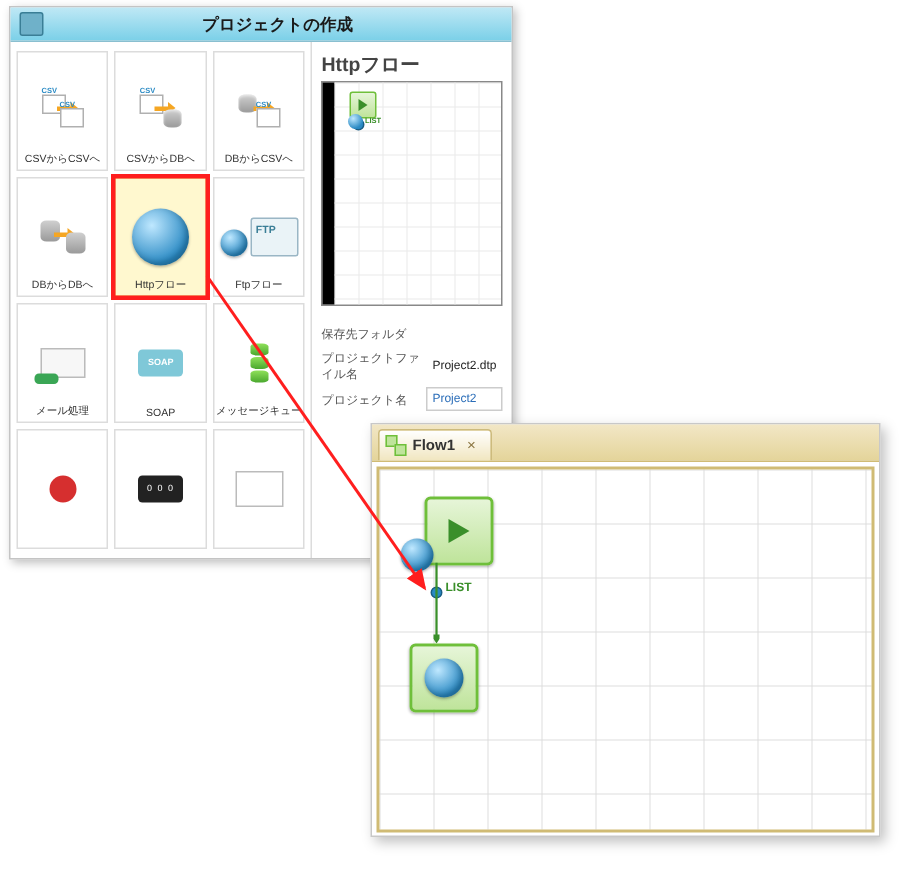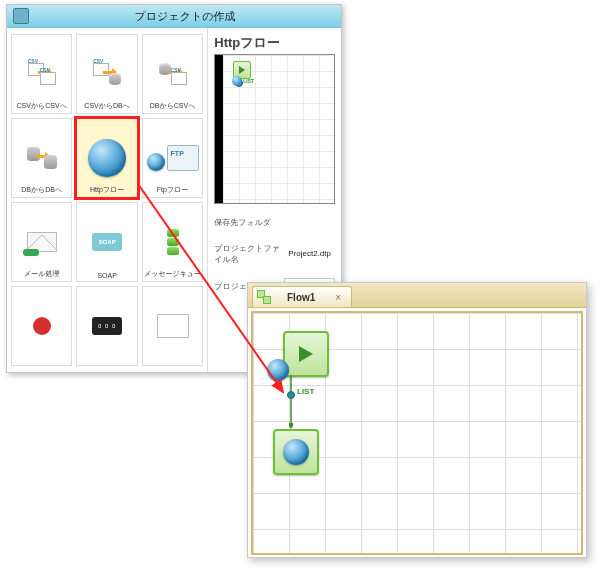--- a/index.html
+++ b/index.html
@@ -2,59 +2,59 @@
 <html><head>
 <meta charset="utf-8">
 <style>
 html,body{margin:0;padding:0;font-family:"Meiryo","Hiragino Sans",sans-serif;font-size:10px;background:#fff}
 .stage{position:relative;width:600px;height:586px;overflow:hidden}
 
 
 .dialog{position:absolute;left:6px;top:4px;width:334px;background:#fff;border:1px solid #c4c4c4;box-shadow:2px 2px 6px rgba(0,0,0,.25)}
 .titlebar{height:22px;background:linear-gradient(#bfe8f5,#7bd0e8);display:flex;align-items:center;padding:0 6px;color:#1a1a1a;border-bottom:1px solid #8abfd0}
 .titlebar .ticon{width:14px;height:14px;margin-right:6px;background:#6fb1c9;border:1px solid #3a7e96;border-radius:2px}
-.titlebar .ttxt{flex:1;text-align:center;font-size:11px;font-weight:normal}
+.titlebar .ttxt{flex:1;text-align:center;font-size:11px;font-weight:bold}
 .search-row{display:flex;padding:4px 6px;border-bottom:1px solid #e0e0e0}
 .search-row input{flex:1;height:16px;padding:0 4px;font-size:10px;border:1px solid #b8b8b8}
 .search-row .sg{width:18px;height:18px;margin-left:2px;border:1px solid #b8b8b8;display:flex;align-items:center;justify-content:center;background:linear-gradient(#fff,#e8e8e8)}
 .body{display:flex}
 .left{width:212px;padding:6px 4px;border-right:1px solid #dcdcdc;box-sizing:border-box}
 .grid{display:grid;grid-template-columns:repeat(3,1fr);gap:4px}
 .card{position:relative;height:80px;border:1px solid #dcdcdc;background:#fff;display:flex;flex-direction:column;align-items:center;justify-content:center;box-sizing:border-box}
 .card .cap{position:absolute;bottom:2px;left:0;right:0;text-align:center;font-size:7px;color:#333}
 .card.sel{background:#fff8cf;border:1px solid #e0c64e}
 .card.hl{outline:3px solid #ff1e1e;outline-offset:-1px}
 .right{flex:1;padding:6px;box-sizing:border-box}
 .right h1{margin:0 0 2px 0;font-size:13px;color:#444}
 .right .sub{font-size:8px;color:#666;margin-bottom:6px}
 .preview{width:100%;height:150px;border:1px solid #888;box-sizing:border-box;display:flex}
 .preview .rail{width:8px;background:#000}
 .preview .canvas{flex:1;position:relative;background-image:linear-gradient(#e9e9e9 1px,transparent 1px),linear-gradient(90deg,#e9e9e9 1px,transparent 1px);background-size:16px 16px}
 .fields{margin-top:10px;font-size:8px;color:#555}
-.frow{display:flex;align-items:center;margin-bottom:13px}
+.frow{display:flex;align-items:center;margin-bottom:3px}
 .frow .lbl{width:70px}
 .frow .val{flex:1;height:14px;line-height:14px;border:1px solid #ccc;padding:0 3px;color:#2a6db8;font-size:8px;background:#fff;white-space:nowrap;overflow:hidden}
 .frow .val.plain{border-color:transparent;background:transparent;color:#222}
 
 
 .globe{width:30px;height:30px;border-radius:50%;background:radial-gradient(circle at 35% 30%,#bfe8ff,#2a8ac4 70%);box-shadow:inset -2px -2px 4px rgba(0,0,0,.25),0 1px 2px rgba(0,0,0,.3)}
 .dbcyl{width:22px;height:20px;background:linear-gradient(#d0d0d0,#9a9a9a);border-radius:5px/3px;box-shadow:inset 0 1px 2px rgba(255,255,255,.6)}
 .ftpbox{width:30px;height:24px;border:1px solid #9ab6c5;background:#eaf3f7;position:relative;border-radius:2px}
 .ftpbox::after{content:"FTP";position:absolute;top:4px;left:3px;font-size:7px;font-weight:bold;color:#3a7e96}
 .mail{width:28px;height:18px;border:1px solid #bbb;background:#f7f7f7;position:relative}
 .mail::before{content:"";position:absolute;inset:0;background:linear-gradient(135deg,transparent 49%,#bbb 50%,transparent 51%),linear-gradient(-135deg,transparent 49%,#bbb 50%,transparent 51%);background-size:50% 100%;background-repeat:no-repeat;background-position:left,right}
 .soapbox{width:30px;height:18px;background:#7fc8d8;border-radius:3px;display:flex;align-items:center;justify-content:center;color:#fff;font-size:6px;font-weight:bold}
 .pin{width:18px;height:18px;background:#d62f2f;border-radius:50%;position:relative}
 .meter{width:30px;height:18px;background:#222;border-radius:3px;color:#fff;font-size:6px;display:flex;align-items:center;justify-content:center;letter-spacing:1px}
 .winlist{width:30px;height:22px;border:1px solid #bbb;background:#fff}
 
 
 .flow-panel{position:absolute;left:247px;top:282px;width:338px;height:274px;border:1px solid #c8c8c8;background:#fff;box-shadow:3px 3px 8px rgba(0,0,0,.25)}
 .flow-tabs{height:24px;background:linear-gradient(#f2e7c6,#e4d49a);display:flex;align-items:flex-end;padding:0 4px;border-bottom:1px solid #d0bb74}
-.flow-tab{height:20px;padding:0 10px 0 4px;background:linear-gradient(#fff,#f1e6c0);border:1px solid #cdbb7d;border-bottom:none;border-radius:3px 3px 0 0;display:flex;align-items:center;gap:16px;font-size:10px;font-weight:bold;color:#333}
+.flow-tab{height:20px;padding:0 10px 0 4px;background:linear-gradient(#fff,#f1e6c0);border:1px solid #cdbb7d;border-bottom:none;border-radius:3px 3px 0 0;display:flex;align-items:center;gap:4px;font-size:10px;font-weight:bold;color:#333}
 .flow-tab .x{color:#8a7540;font-weight:normal;margin-left:4px}
 .flow-body{height:244px;border:2px solid #d0bb74;margin:3px;box-sizing:border-box;background-image:linear-gradient(#dcdcdc 1px,transparent 1px),linear-gradient(90deg,#dcdcdc 1px,transparent 1px);background-size:36px 36px;position:relative}
 .fnode{position:absolute;width:42px;height:42px;border:2px solid #6fbf3a;border-radius:4px;background:linear-gradient(#e6f5d8,#bfe49b);display:flex;align-items:center;justify-content:center;box-shadow:0 1px 2px rgba(0,0,0,.3)}
 .fnode .inner{width:26px;height:26px;display:flex;align-items:center;justify-content:center}
 .play{width:0;height:0;border-left:14px solid #3a8f2a;border-top:8px solid transparent;border-bottom:8px solid transparent}
 .link-dot{position:absolute;width:6px;height:6px;border-radius:50%;background:#2a8ac4;border:1px solid #1a5d85}
 .flow-label{position:absolute;font-size:8px;font-weight:bold;color:#3a8f2a}
 
 
 .arrow-svg{position:absolute;left:0;top:0;pointer-events:none}

